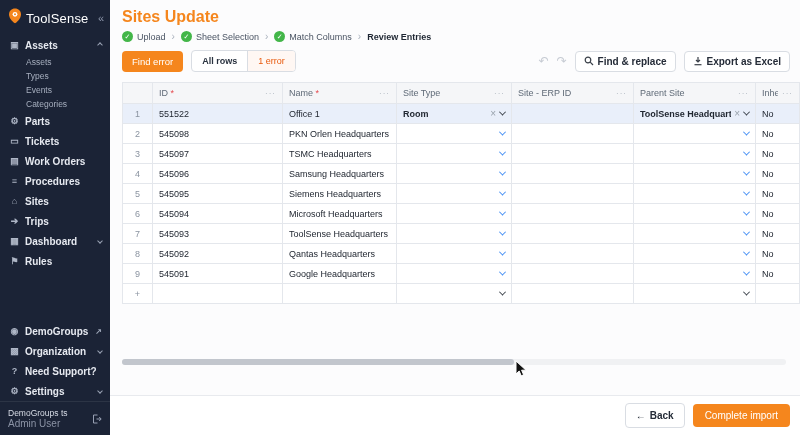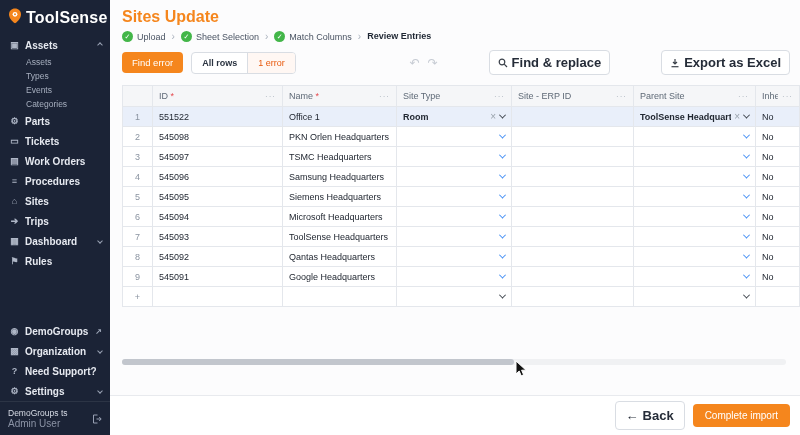--- a/index.html
+++ b/index.html
@@ -10,21 +10,21 @@
     background:#fff; position:relative;
   }
   .app { display:flex; width:800px; height:435px; }
 
   
   .sidebar {
     width:110px; flex-shrink:0; background:#1b2336; color:#dfe3ec;
     display:flex; flex-direction:column; overflow:hidden;
   }
   .logo-row { display:flex; align-items:center; gap:4px; padding:8px 6px 7px 8px; }
-  .brand { font-size:16px; font-weight:bold; color:#fff; flex:1; letter-spacing:.2px; }
+  .brand { font-size:13px; font-weight:normal; color:#fff; flex:1; letter-spacing:.2px; }
   .collapse { color:#8d96aa; font-size:11px; cursor:pointer; }
   .nav-item {
     display:flex; align-items:center; gap:5px; height:20px; padding:0 8px 0 9px;
     font-size:10px; font-weight:600; color:#e6e9f0; cursor:pointer; white-space:nowrap;
   }
   .nav-icon { width:11px; font-size:9px; color:#aeb6c6; text-align:center; flex-shrink:0; }
   .nav-label { flex:1; overflow:hidden; text-overflow:ellipsis; }
   .schev { width:4px; height:4px; border-right:1.2px solid #9aa3b5; border-bottom:1.2px solid #9aa3b5; transform:rotate(45deg); flex-shrink:0; }
   .schev.up { transform:rotate(-135deg); }
   .ext { color:#9aa3b5; font-size:8px; flex-shrink:0; }
@@ -33,35 +33,35 @@
   .user-row { display:flex; align-items:center; gap:4px; padding:6px 8px; border-top:1px solid rgba(255,255,255,.08); }
   .user-info { flex:1; min-width:0; }
   .user-name { font-size:8.5px; color:#d7dce6; white-space:nowrap; overflow:hidden; }
   .user-role { font-size:10px; color:#8b93a5; }
   .logout { cursor:pointer; display:flex; }
 
   
   main { flex:1; min-width:0; display:flex; flex-direction:column; background:#fcfcfd; overflow:hidden; }
   .page-head { padding:8px 10px 0 12px; }
   h1 { margin:0; font-size:16px; font-weight:bold; color:#f5861d; }
-  .steps { display:flex; align-items:flex-start; gap:6px; margin-top:5px; font-size:9px; color:#4a5463; }
+  .steps { display:flex; align-items:flex-end; gap:6px; margin-top:5px; font-size:9px; color:#4a5463; }
   .step { display:flex; align-items:center; gap:4px; cursor:pointer; }
   .step.active .step-label { font-weight:bold; color:#1f2733; }
   .check { width:11px; height:11px; border-radius:50%; background:#43b649; color:#fff; font-size:7px; display:flex; align-items:center; justify-content:center; flex-shrink:0; }
   .sep { color:#aab2bd; font-size:10px; }
 
   .toolbar { display:flex; align-items:center; gap:8px; padding:8px 10px 6px 12px; }
   .btn-orange { background:#f5861d; color:#fff; border:none; border-radius:4px; font-size:9.5px; font-weight:normal; padding:5px 10px; font-family:inherit; cursor:pointer; }
   .seg { display:flex; border:1px solid #d9dde3; border-radius:4px; overflow:hidden; background:#fff; }
   .seg-item { font-size:9px; padding:5px 10px; cursor:pointer; display:flex; align-items:center; }
   .seg-item.all { font-weight:bold; color:#2a3340; border-right:1px solid #d9dde3; }
   .seg-item.err { color:#e8590c; background:#fff7f3; }
   .tool-right { margin-left:auto; display:flex; align-items:center; gap:8px; }
   .hist { color:#c6cbd3; font-size:12px; cursor:pointer; line-height:1; }
-  .btn-white { display:flex; align-items:center; gap:4px; background:#fff; border:1px solid #d9dde3; border-radius:4px; font-size:13px; font-weight:600; color:#252c38; padding:4px 8px; font-family:inherit; cursor:pointer;margin-left:43px; }
+  .btn-white { display:flex; align-items:center; gap:4px; background:#fff; border:1px solid #d9dde3; border-radius:4px; font-size:10px; font-weight:600; color:#252c38; padding:4px 8px; font-family:inherit; cursor:pointer; }
   .bicon { display:flex; }
 
   
   .grid { margin:4px 0 0 12px; background:#d946ef; border:1px solid #e4e7ec; border-right:none; border-bottom:none; }
   .gr { display:grid; grid-template-columns:30px 130px 114px 115px 122px 122px minmax(20px,1fr); }
   .hcell, .cell {
     border-right:1px solid #e4e7ec; border-bottom:1px solid #e4e7ec;
     padding:0 6px; display:flex; align-items:center; overflow:hidden; white-space:nowrap;
   }
   .hcell { height:21px; background:#f5f6f8; color:#5f6a77; font-size:9px; justify-content:space-between; gap:4px; }

